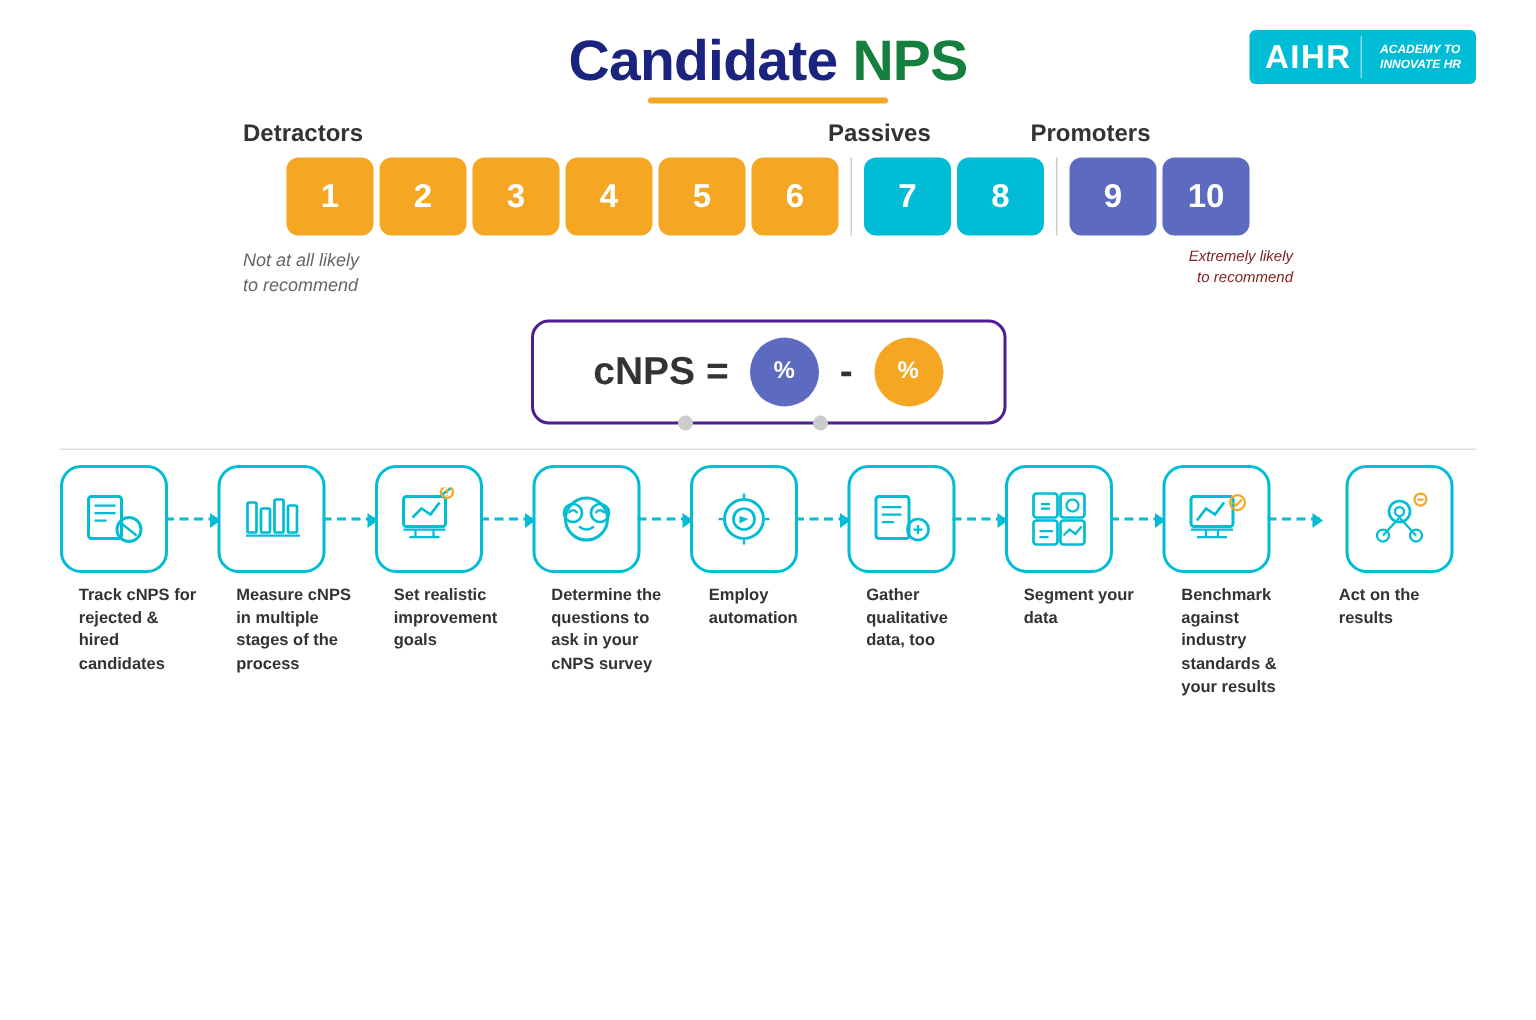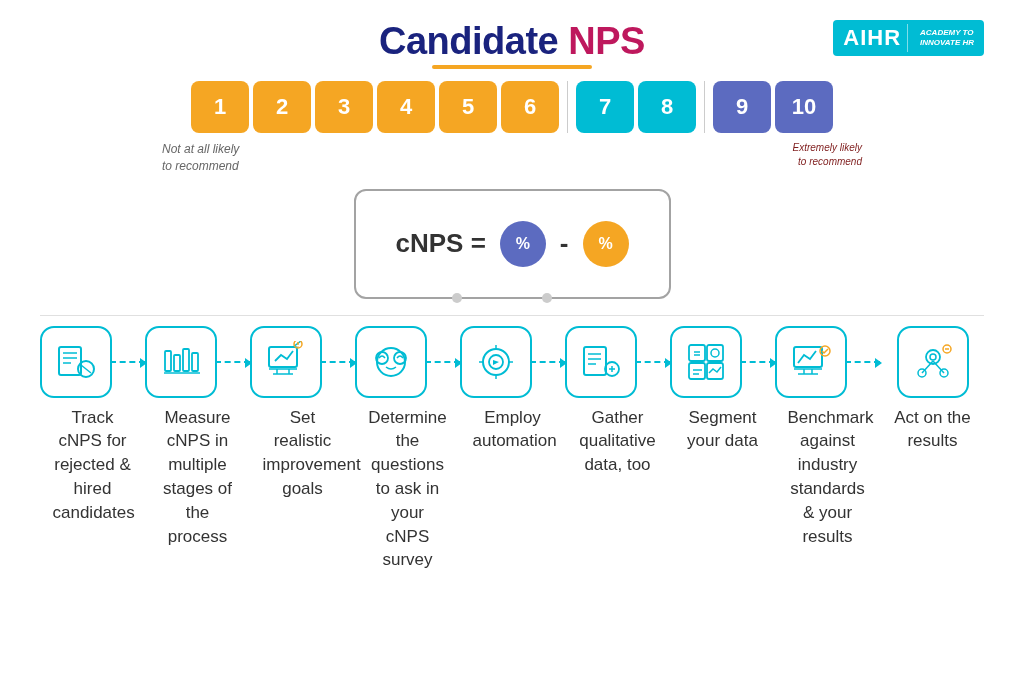--- a/index.html
+++ b/index.html
@@ -167,23 +167,23 @@
       line-height: 1.4;
     }
 
     
     .formula-container {
       display: flex;
       justify-content: center;
       margin-top: 14px;
     }
     .formula-box {
-      border: 2px solid #a3a3a3;
+      border: 2px solid #4c1d95;
       border-radius: 12px;
-      padding: 30px 40px;
+      padding: 10px 40px;
       display: flex;
       align-items: center;
       gap: 14px;
       position: relative;
     }
     .formula-text {
       font-size: 26px;
       font-weight: 800;
       color: #333;
     }
@@ -275,56 +275,61 @@
       right: -2px;
       top: -5px;
       width: 0;
       height: 0;
       border-top: 5px solid transparent;
       border-bottom: 5px solid transparent;
       border-left: 7px solid #00bcd4;
     }
 
     .step-label {
-      font-size: 17px;
+      font-size: 11px;
       color: #333;
-      text-align: center;
+      text-align: left;
       margin-top: 8px;
-      font-weight: 400;
+      font-weight: 700;
       line-height: 1.4;
       width: 80px;
     }
 
     
     .icon-svg {
       width: 42px;
       height: 42px;
       color: #00bcd4;
     }
   </style>
 </head>
 <body>
 
 <div class="page-wrapper">
 
   <div class="header">
     <div style="position:relative; display:inline-block;">
       <span class="title">
-        <span>Candidate </span><span style="color:#be185d;">NPS</span>
+        <span>Candidate </span><span style="color:#15803d;">NPS</span>
       </span>
       <div class="title-underline"></div>
     </div>
     <div class="aihr-logo">
       <span class="logo-text">AIHR</span>
       <div class="logo-divider"></div>
       <span class="logo-sub">ACADEMY TO<br>INNOVATE HR</span>
     </div>
   </div>
 
   <div class="nps-section">
+    <div class="labels-row">
+      <span class="label-detractors">Detractors</span>
+      <span class="label-passives">Passives</span>
+      <span class="label-promoters">Promoters</span>
+    </div>
 
     <div class="scale-row">
 
       <div class="scale-box">
         <div class="num-block orange">1</div>
         <div class="num-block orange">2</div>
         <div class="num-block orange">3</div>
         <div class="num-block orange">4</div>
         <div class="num-block orange">5</div>
         <div class="num-block orange">6</div>

